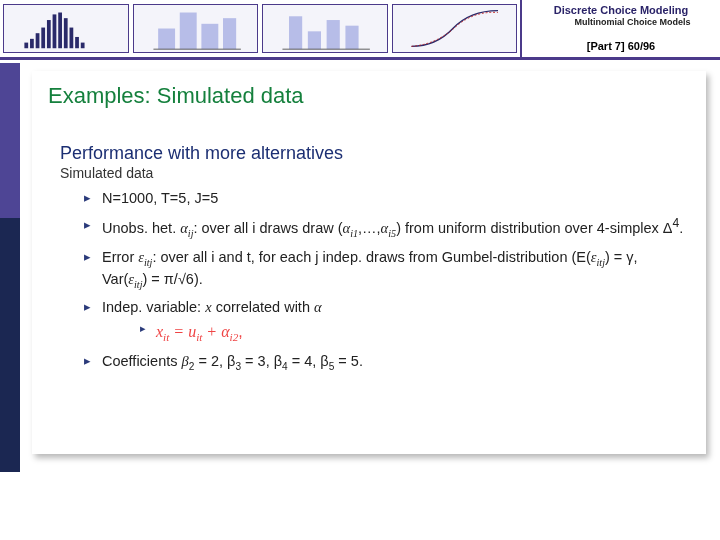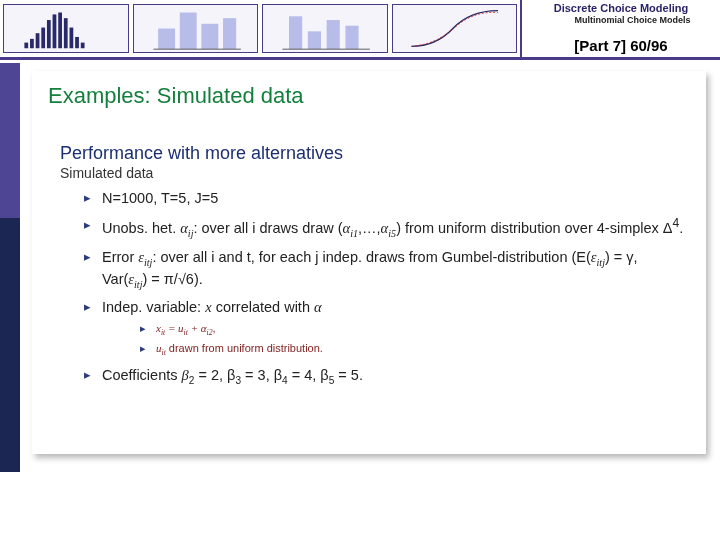--- a/index.html
+++ b/index.html
@@ -6,34 +6,34 @@
   html, body { width: 720px; height: 540px; font-family: Arial, Helvetica, sans-serif; background: #fff; overflow: hidden; }
   .page { width: 720px; height: 472px; position: relative; border-radius: 28px; }
   
   .header { position: relative; height: 60px; border-bottom: 3px solid #4b3a8a; display: flex; }
   .thumbs { display: flex; gap: 2px; padding: 2px 2px 2px 2px; flex: 0 0 520px; }
   .thumb { flex: 1 1 0; border: 1px solid #4b3a8a; background: #f4f4fa; margin: 2px 1px; position: relative; overflow: hidden; }
   .thumb svg { width: 100%; height: 100%; }
   .header-right { flex: 1; border-left: 2px solid #4b3a8a; background: #fff; display: flex; flex-direction: column; align-items: center; justify-content: center; font-size: 10px; line-height: 1.2; }
   .hr-title { font-weight: bold; color: #2a2368; font-size: 11px; }
   .hr-sub { font-weight: bold; color: #222; font-size: 9px; padding-left: 23px; }
-  .hr-part { font-weight: bold; color: #000; font-size: 15px; margin-top: 12px; }
+  .hr-part { font-weight: bold; color: #000; font-size: 11px; margin-top: 12px; }
   
   .bodywrap { position: absolute; top: 63px; left: 0; right: 0; bottom: 0; }
   .sidebar { position: absolute; left: 0; width: 20px; top: 155px; bottom: 0; background: #1b2752; }
   .sidebar-upper { position: absolute; left: 0; width: 20px; top: 0; height: 155px; background: #4e4595; }
   .slide { position: absolute; left: 32px; right: 14px; top: 8px; bottom: 18px; background: #fff; box-shadow: 3px 4px 6px rgba(0,0,0,.28); padding: 12px 20px 14px 16px; }
   .slide-title { color: #15803d; font-size: 22px; font-family: Arial, sans-serif; margin-bottom: 34px; }
   .inner-title { color: #1c2f73; font-size: 18px; margin-bottom: 1px; margin-left: 12px; }
   .subhead { color: #333; font-size: 14px; margin-left: 12px; margin-bottom: 8px; }
   ul.bullets { list-style: none; margin-left: 22px; }
   ul.bullets > li { position: relative; font-size: 14.5px; color: #222; margin: 7px 0 7px 14px; line-height: 1.35; padding-left: 18px; }
   ul.bullets > li::before { content: "▸"; position: absolute; left: 0; top: 0; color: #2a3a7a; font-size: 13px; }
   ul.sub { list-style: none; margin-left: 30px; margin-top: 2px; }
-  ul.sub > li { position: relative; font-size: 11px; color: #7f1d1d; margin: 3px 0 3px 8px; padding-left: 16px; }
+  ul.sub > li { position: relative; font-size: 16px; color: #ef4444; margin: 3px 0 3px 8px; padding-left: 16px; }
   ul.sub > li::before { content: "▸"; position: absolute; left: 0; top: 0; color: #2a3a7a; font-size: 11px; }
   .math { font-family: "Times New Roman", Times, serif; font-style: italic; }
   .rm { font-style: normal; }
   sub { font-size: 70%; }
 </style>
 </head>
 <body>
 
 <div class="page">
 
@@ -110,23 +110,20 @@
           </span>
         </li>
         <li>
           <span>
             <span>Indep. variable: </span><span class="math">x</span><span> correlated with </span><span class="math">α</span>
           </span>
           <ul class="sub">
             <li>
               <span class="math">x</span><sub class="math">it</sub><span class="math"> = u</span><sub class="math">it</sub><span class="math"> + α</span><sub class="math">i2</sub><span>,</span>
             </li>
-            <li>
-              <span class="math">u</span><sub class="math">it</sub><span> drawn from uniform distribution.</span>
-            </li>
           </ul>
         </li>
         <li>
           <span>
             <span>Coefficients </span><span class="math">β</span><sub class="rm">2</sub><span> = 2, β</span><sub class="rm">3</sub><span> = 3, β</span><sub class="rm">4</sub><span> = 4, β</span><sub class="rm">5</sub><span> = 5.</span>
           </span>
         </li>
       </ul>
     </div>
   </div>

